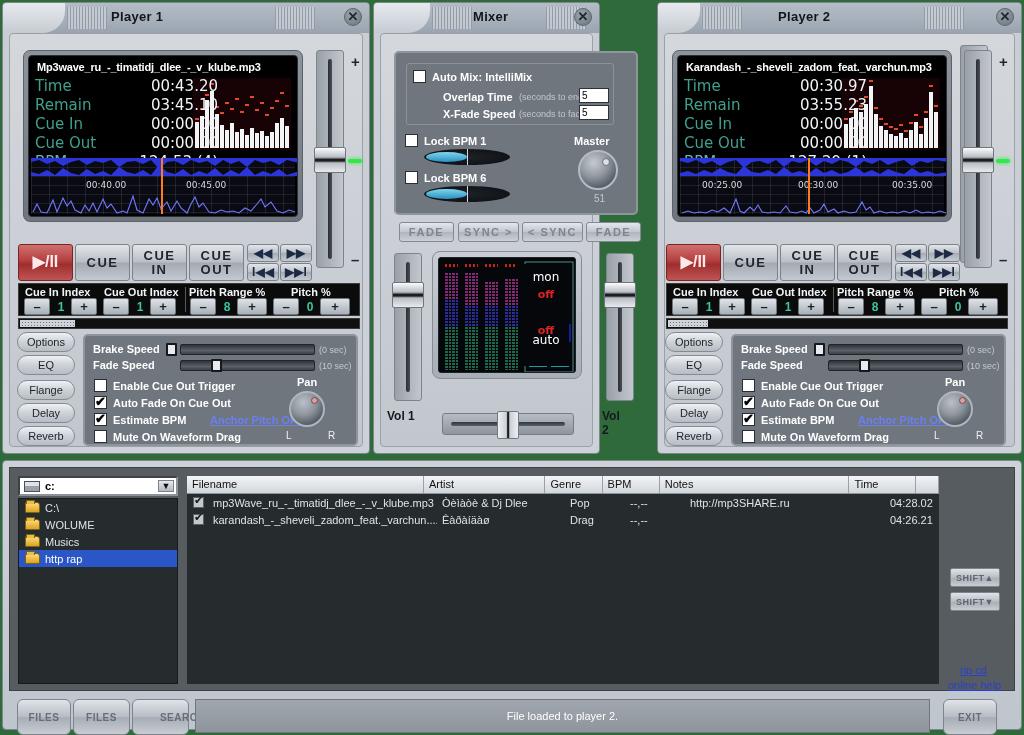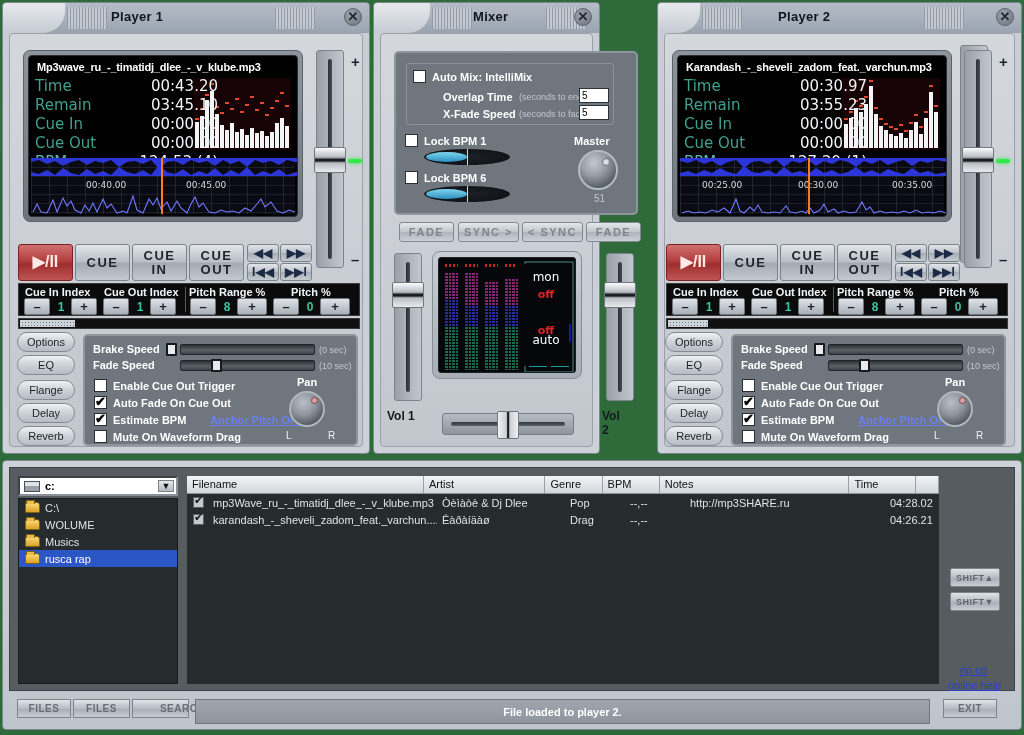--- a/index.html
+++ b/index.html
@@ -450,32 +450,32 @@
     border: 1px solid #7d848c; border-radius: 2px;
     color: #5f666d; font-size: 9px; font-weight: bold; letter-spacing: .5px;
     display: flex; align-items: center; justify-content: center;
     cursor: pointer;
   }
   .blue-link {
     position: absolute; color: #2a3fd0; font-size: 11px;
     text-decoration: underline; cursor: pointer;
   }
   .botbtn {
-    position: absolute; height: 19px;
+    position: absolute; height: 36px;
     background: linear-gradient(to bottom,#e0e4e8 0%,#b6bcc3 50%,#a6adb4 52%,#c8cdd3 100%);
-    border: 1px solid #7d848c; border-radius: 0;
+    border: 1px solid #7d848c; border-radius: 6px;
     color: #676e75; font-size: 10px; font-weight: bold; letter-spacing: .5px;
     display: flex; align-items: center; justify-content: center;
     cursor: pointer;
   }
   .statusbar {
-    position: absolute; height: 25px;
+    position: absolute; height: 34px;
     background: linear-gradient(to bottom,#9fa6ad,#8e959c);
     border: 1px solid #6f767e;
-    color: #ffffff; font-size: 11px; font-weight: bold;
+    color: #ffffff; font-size: 11px; font-weight: normal;
     display: flex; align-items: center; justify-content: center; text-align: center;
   }
 </style>
 </head>
 <body>
 
 <div class="panel" style="left:2px;top:2px;width:368px;height:452px;">
   <div class="titlebar">
     <div class="title-tab" style="width:62px;"></div>
     <div class="title-hatch" style="left:64px;"></div>
@@ -1041,21 +1041,21 @@
       <div class="tree-item">
         <span class="folder-ic"></span>
         <span>WOLUME</span>
       </div>
       <div class="tree-item">
         <span class="folder-ic"></span>
         <span>Musics</span>
       </div>
       <div class="tree-item sel">
         <span class="folder-ic"></span>
-        <span>rusca rap</span>
+        <span>http rap</span>
       </div>
     </div>
 
     <div class="list-head" style="left:177px;top:8px;width:752px;">
       <div class="lh-cell" style="width:250px;">Filename</div>
       <div class="lh-cell" style="width:128px;">Artist</div>
       <div class="lh-cell" style="width:60px;">Genre</div>
       <div class="lh-cell" style="width:60px;">BPM</div>
       <div class="lh-cell" style="width:200px;">Notes</div>
       <div class="lh-cell" style="width:70px;">Time</div>

